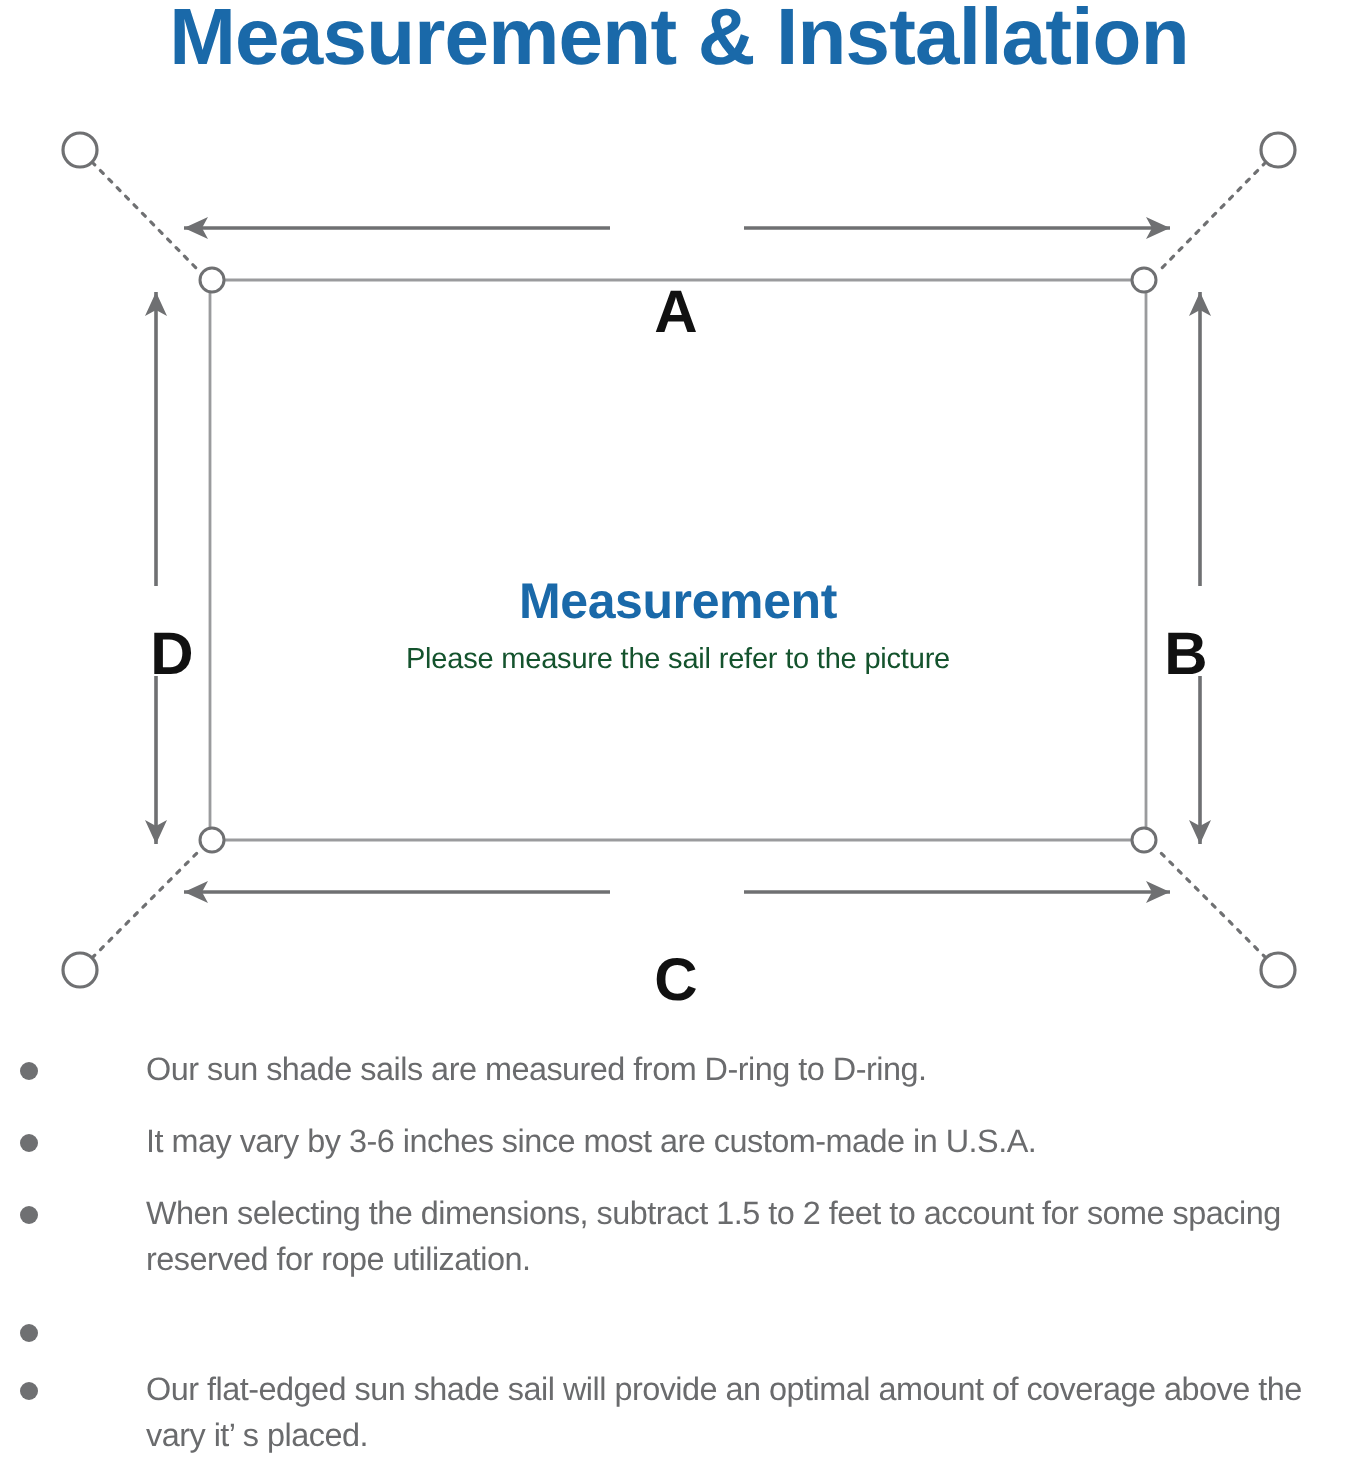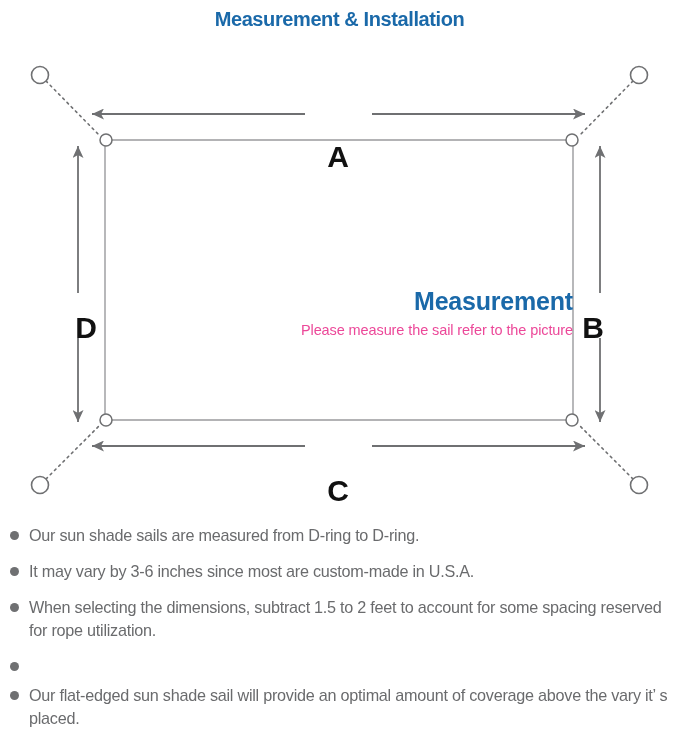--- a/index.html
+++ b/index.html
@@ -21,54 +21,54 @@
     position: relative;
   }
   .title {
     position: absolute;
     top: 0px;
     left: 0;
     width: 679px;
     text-align: center;
     font-family: "Liberation Sans", sans-serif;
     font-weight: bold;
-    font-size: 20px;
+    font-size: 40px;
     letter-spacing: -0.4px;
     color: #1a69a9;
     line-height: 38px;
     white-space: nowrap;
   }
   .diagram {
     position: absolute;
     top: 48px;
     left: 0;
     width: 679px;
     height: 470px;
   }
   .center-label {
     position: absolute;
     left: 105px;
     top: 238px;
     width: 468px;
-    text-align: right;
+    text-align: center;
     pointer-events: none;
   }
   .center-label .big {
     font-family: "Liberation Sans", sans-serif;
     font-weight: bold;
     font-size: 25px;
     color: #1a69a9;
     line-height: 30px;
     letter-spacing: -0.2px;
   }
   .center-label .small {
     font-family: "Liberation Sans", sans-serif;
     font-weight: normal;
     font-size: 14.5px;
-    color: #ec4899;
+    color: #14532d;
     line-height: 22px;
     letter-spacing: -0.1px;
     margin-top: 3px;
   }
   .dim-letter {
     position: absolute;
     font-family: "Liberation Sans", sans-serif;
     font-weight: bold;
     font-size: 30px;
     color: #111111;
@@ -101,20 +101,21 @@
     flex: 0 0 auto;
     margin-top: 7px;
     margin-right: 10px;
   }
   .note-text {
     font-family: "Liberation Sans", sans-serif;
     font-size: 16.2px;
     line-height: 23px;
     color: #6a6b6d;
     letter-spacing: -0.25px;
+    margin-left: 44px;
   }
 </style>
 </head>
 <body>
 
 <div class="page">
 
   <div class="title">Measurement &amp; Installation</div>
 
   <div class="diagram">

